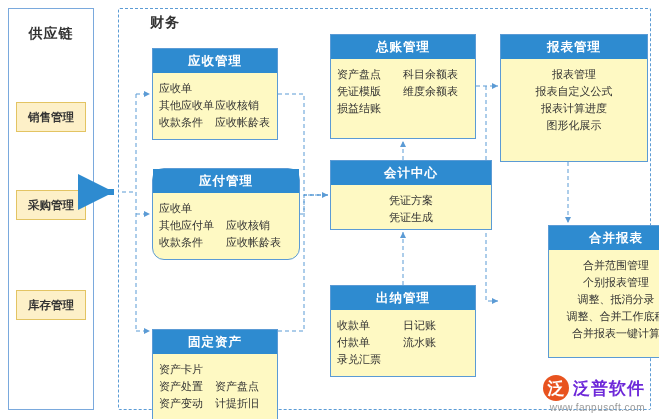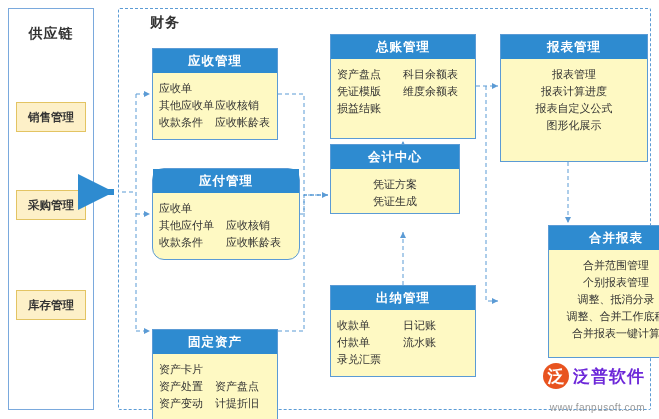--- a/index.html
+++ b/index.html
@@ -58,42 +58,42 @@
   .card-body .row { display:flex; justify-content:center; white-space:nowrap; }
   .card-body .row span { display:inline-block; }
   .c2 .col-a { width:72px; text-align:left; }
   .c2 .col-b { width:72px; text-align:left; }
 
   
   #card-ar   { left:152px; top:48px;  width:126px; height:92px; }
   #card-ap   { left:152px; top:168px; width:148px; height:92px;border-radius:12px; }
   #card-fa   { left:152px; top:285px; width:126px; height:92px;margin-top:44px; }
   #card-gl   { left:330px; top:34px;  width:146px; height:105px; }
-  #card-acc  { left:330px; top:144px; width:130px; height:70px; }
+  #card-acc  { left:330px; top:160px; width:162px; height:70px; }
   #card-cash { left:330px; top:285px; width:146px; height:92px; }
   #card-rpt  { left:500px; top:34px;  width:148px; height:128px; }
   #card-cons { left:500px; top:225px; width:136px; height:133px;margin-left:48px; }
 
   .center .card-body { text-align:center; }
   .center .card-body .line { display:block; }
 
   
   svg.links { position:absolute; left:0; top:0; width:659px; height:419px; pointer-events:none; }
 
   
   .logo { position:absolute; right:14px; bottom:6px; text-align:right; }
   .logo-row { display:flex; align-items:center; justify-content:flex-end; }
   .logo-mark {
     width:26px; height:26px; border-radius:50%;
     background:#e8531f; color:#fff; font-size:17px; font-weight:bold;
     display:flex; align-items:center; justify-content:center;
     margin-right:4px; font-family:"DejaVu Sans", sans-serif;
   }
   .logo-text { font-size:17px; font-weight:bold; color:#6d28d9; letter-spacing:1px; }
-  .logo-url { font-size:10px; color:#9a9a9a; margin-top:13px; letter-spacing:0.5px; }
+  .logo-url { font-size:10px; color:#9a9a9a; margin-top:1px; letter-spacing:0.5px; }
 </style>
 </head>
 <body>
 
 <div id="canvas">
 
   <div class="left-panel"></div>
   <div class="left-title">供应链</div>
   <div class="left-item li1">销售管理</div>
   <div class="left-item li2">采购管理</div>
@@ -232,22 +232,22 @@
           <span class="col-a">录兑汇票</span>
           <span class="col-b"></span>
         </div>
     </div>
   </div>
 
   <div class="card center" id="card-rpt">
     <div class="card-head">报表管理</div>
     <div class="card-body">
       <span class="line">报表管理</span>
+      <span class="line">报表自定义公式</span>
       <span class="line">报表计算进度</span>
-      <span class="line">报表自定义公式</span>
       <span class="line">图形化展示</span>
     </div>
   </div>
 
   <div class="card center" id="card-cons">
     <div class="card-head">合并报表</div>
     <div class="card-body">
       <span class="line">合并范围管理</span>
       <span class="line">个别报表管理</span>
       <span class="line">调整、抵消分录</span>

